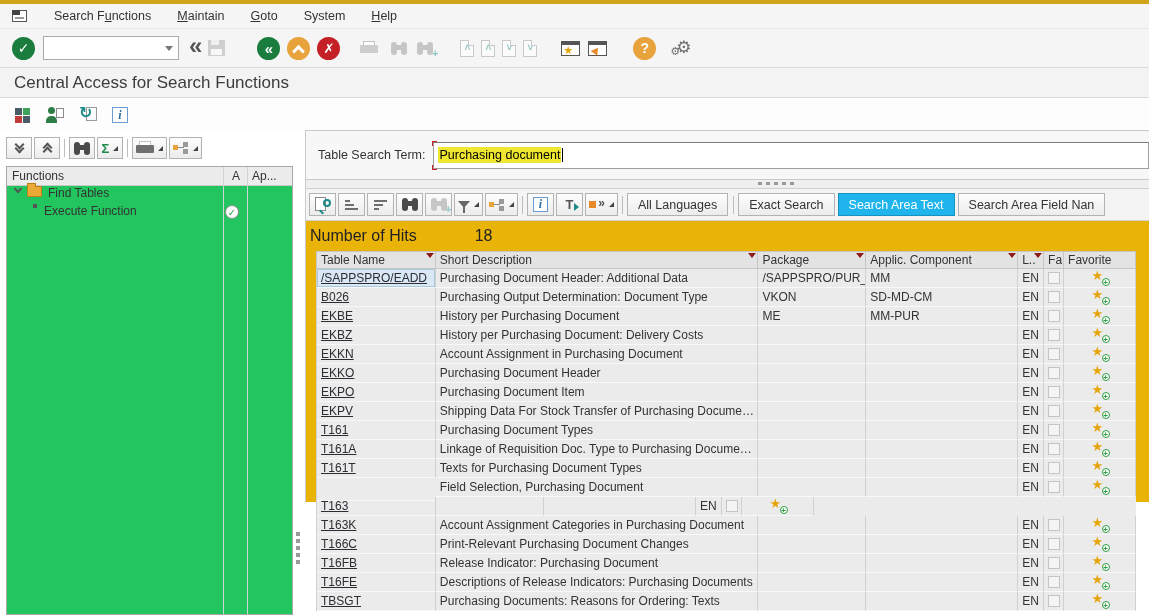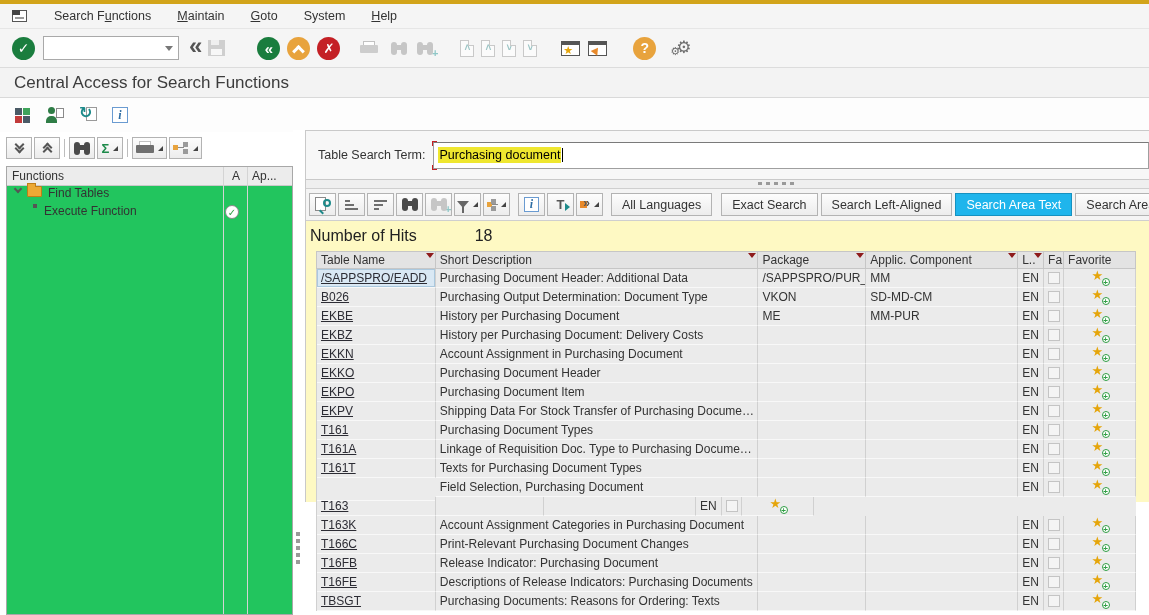--- a/index.html
+++ b/index.html
@@ -125,21 +125,21 @@
   .bullet { width:4px; height:4px; background:#555; margin:0 7px 0 26px; }
   .exec-ic { position:absolute; right:53px; top:1px; width:14px; height:14px; border:1px solid #8a8a8a; border-radius:50%;
              background:#fff; color:#2f9e44; font-size:10px; font-weight:bold; text-align:center; line-height:13px; }
 
   
   #v-splitter { position:absolute; left:293px; top:130px; width:12px; height:485px; background:#fff; }
   #v-splitter .grip { position:absolute; left:3px; top:402px; display:flex; flex-direction:column; gap:3px; }
   #v-splitter .grip i { width:4px; height:4px; background:#9a9a9a; display:block; }
 
   
-  #right-panel { position:absolute; left:305px; top:130px; width:844px; height:372px; background:#fef9c3; border-left:1px solid #c9c9c9; }
+  #right-panel { position:absolute; left:305px; top:130px; width:844px; height:372px; background:#eab308; border-left:1px solid #c9c9c9; }
 
   #search-section { height:50px; border-top:1px solid #c9c9c9; border-bottom:1px solid #c9c9c9; background:#f7f7f7;
                     display:flex; align-items:center; }
   #search-label { margin-left:12px; font-size:12.5px; color:#333; white-space:nowrap; }
   #search-input { flex:1; height:27px; margin-left:8px; background:#fff; border:1px solid #9f9f9f; border-top-color:#7a7a7a;
                   position:relative; display:flex; align-items:center; padding-left:4px; }
   #search-input .hl { background:#efe72f; padding:1px 1px; font-size:12.5px; color:#000; }
   #search-input .caret { width:1px; height:14px; background:#000; margin-left:1px; }
   .fcorner { position:absolute; width:5px; height:5px; }
   .fcorner.tl { left:-2px; top:-2px; border-left:1px solid #c42025; border-top:1px solid #c42025; }
@@ -443,21 +443,20 @@
           <span class="t-arrow">T</span>
         </div>
       <div class="rbtn">
           <span class="export-ic"></span>
           <span class="dd"></span>
         </div>
       <div class="tsep"></div>
       <div class="txtbtn">All Languages</div>
       <div class="tsep"></div>
       <div class="txtbtn">Exact Search</div>
-      <div class="txtbtn">Search Left-Aligned</div>
       <div class="txtbtn active">Search Area Text</div>
       <div class="txtbtn">Search Area Field Nan</div>
     </div>
 
     <div id="hits-row">
       <span id="hits-label">Number of Hits</span>
       <span id="hits-value">18</span>
     </div>
 
     <div id="results-table">

